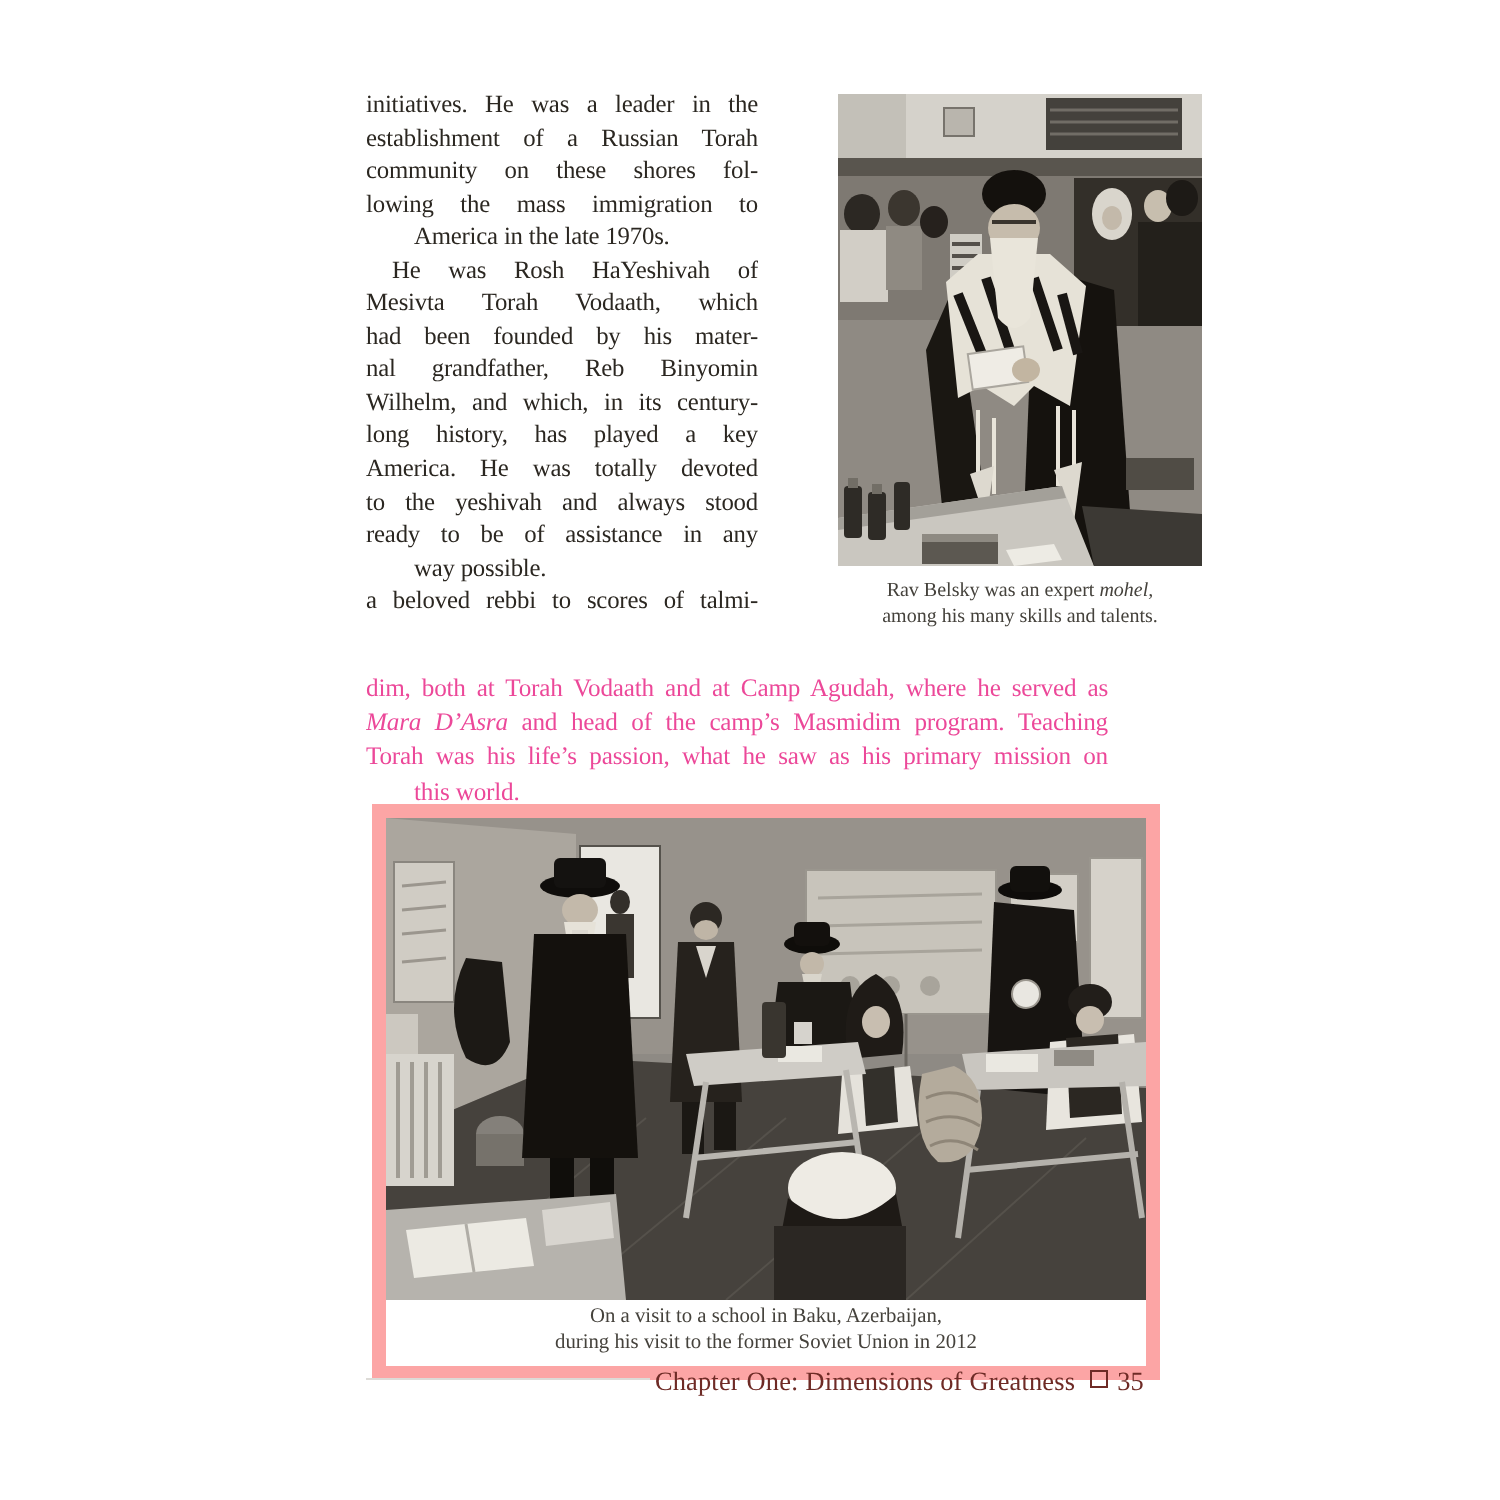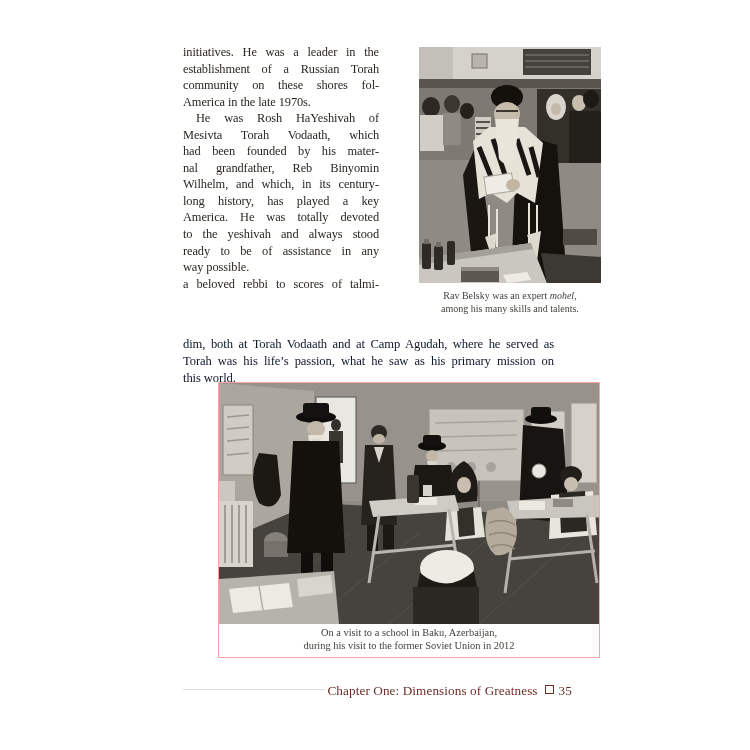--- a/index.html
+++ b/index.html
@@ -4,43 +4,43 @@
 <style>
   html,body { margin:0; padding:0; }
   body {
     width:750px; height:750px; background:#ffffff; overflow:hidden;
     font-family:"Liberation Serif", serif;
   }
   .page { position:relative; width:750px; height:734px; background:#ffffff; }
 
   
   .line { text-align:justify; text-align-last:justify; overflow:hidden; white-space:nowrap; }
-  .line.last { text-align-last:left; }
+  .line.last { text-align-last:left;margin-left:24px; }
   .line.indent { text-indent:13px; }
   .it { font-style:italic; }
 
   .col-narrow {
     position:absolute; left:183px; top:44px; width:196px;
     font-size:12.4px; line-height:16.55px; color:#2b2721; letter-spacing:-0.1px;
   }
   .col-full {
     position:absolute; left:183px; top:336px; width:371px;
-    font-size:12.6px; line-height:17.2px; color:#0f172a; letter-spacing:-0.1px;
+    font-size:12.6px; line-height:17.2px; color:#ec4899; letter-spacing:-0.1px;
   }
 
   figure { margin:0; padding:0; }
   .fig1 { position:absolute; left:385px; top:47px; width:182px;padding-left:34px; }
   .fig1 svg { display:block; }
   .cap { font-size:10px; line-height:12.6px; color:#45423c; }
   .cap .line { text-align:center; text-align-last:center; white-space:normal; }
   .cap1 { margin-top:7px; }
 
   .fig2 {
-    position:absolute; left:186px; top:382px; width:380px;
-    border:1px solid #fca5a5; background:#ffffff;margin-left:32px;
+    position:absolute; left:186px; top:402px; width:380px;
+    border:7px solid #fca5a5; background:#ffffff;
   }
   .fig2 svg { display:block; }
   .cap2 { padding:3px 0 5px; font-size:10.4px; }
 
   .footer {
     position:absolute; left:183px; top:683px; width:389px;
     text-align:right; font-size:13.2px; color:#6e2b26; letter-spacing:0.1px;
   }
   .psq {
     display:inline-block; width:7px; height:7px;
@@ -52,20 +52,21 @@
 </style>
 </head>
 <body>
 
 <div class="page">
 
   <div class="col-narrow">
       <div class="line"><span>initiatives. He was a leader in the</span></div>
       <div class="line"><span>establishment of a Russian Torah</span></div>
       <div class="line"><span>community on these shores fol-</span></div>
+      <div class="line"><span>lowing the mass immigration to</span></div>
       <div class="line last"><span>America in the late 1970s.</span></div>
       <div class="line indent"><span>He was Rosh HaYeshivah of</span></div>
       <div class="line"><span>Mesivta Torah Vodaath, which</span></div>
       <div class="line"><span>had been founded by his mater-</span></div>
       <div class="line"><span>nal grandfather, Reb Binyomin</span></div>
       <div class="line"><span>Wilhelm, and which, in its century-</span></div>
       <div class="line"><span>long history, has played a key</span></div>
       <div class="line"><span>America. He was totally devoted</span></div>
       <div class="line"><span>to the yeshivah and always stood</span></div>
       <div class="line"><span>ready to be of assistance in any</span></div>
@@ -145,20 +146,21 @@
       </svg>
     </div>
     <figcaption class="cap cap1">
         <div class="line"><span>Rav Belsky was an expert </span><span class="it">mohel,</span></div>
         <div class="line"><span>among his many skills and talents.</span></div>
       </figcaption>
   </figure>
 
   <div class="col-full">
       <div class="line"><span>dim, both at Torah Vodaath and at Camp Agudah, where he served as</span></div>
+      <div class="line"><span class="it">Mara D’Asra</span><span> and head of the camp’s Masmidim program. Teaching</span></div>
       <div class="line"><span>Torah was his life’s passion, what he saw as his primary mission on</span></div>
       <div class="line last"><span>this world.</span></div>
     </div>
 
   <figure class="fig2">
     <div>
       <svg viewBox="0 0 380 241" width="380" height="241" aria-hidden="true">
         <rect width="380" height="241" fill="#8e8a84"></rect>
         <rect width="380" height="118" fill="#97928b"></rect>
         <path d="M0,0 L95,8 L95,120 L0,160 Z" fill="#aba69e"></path>

